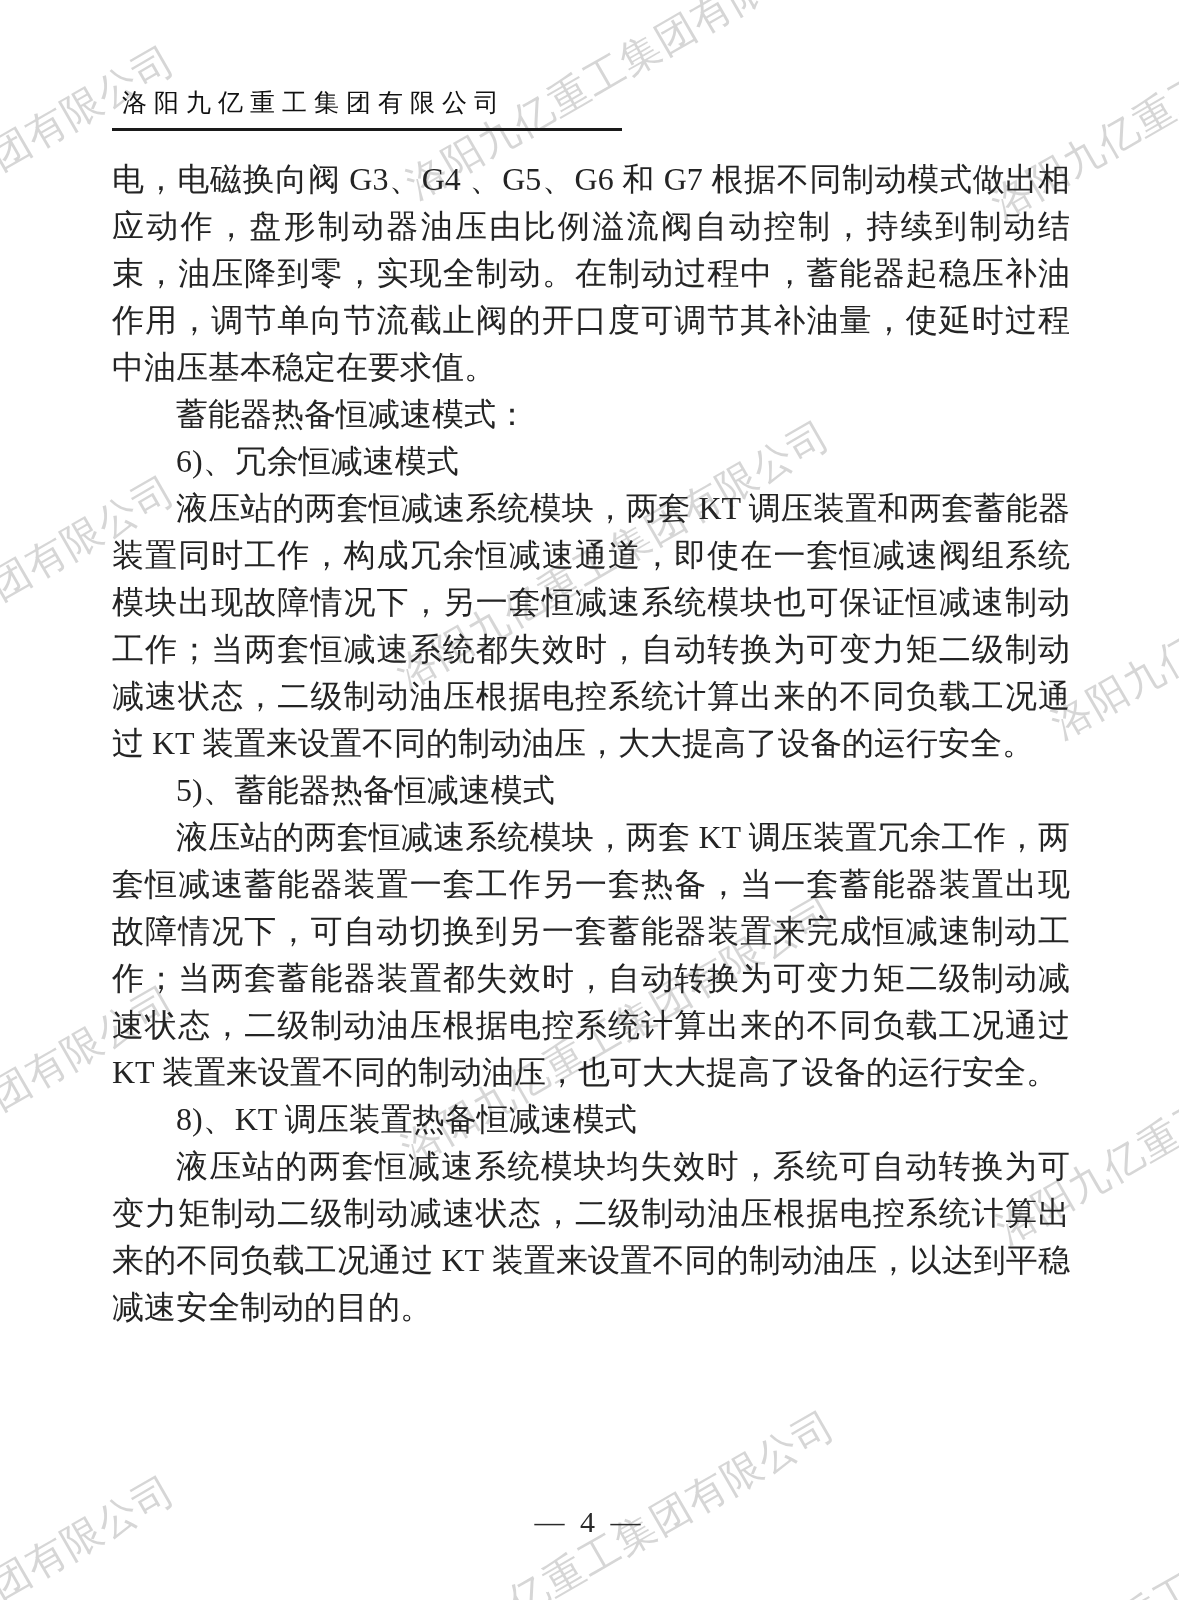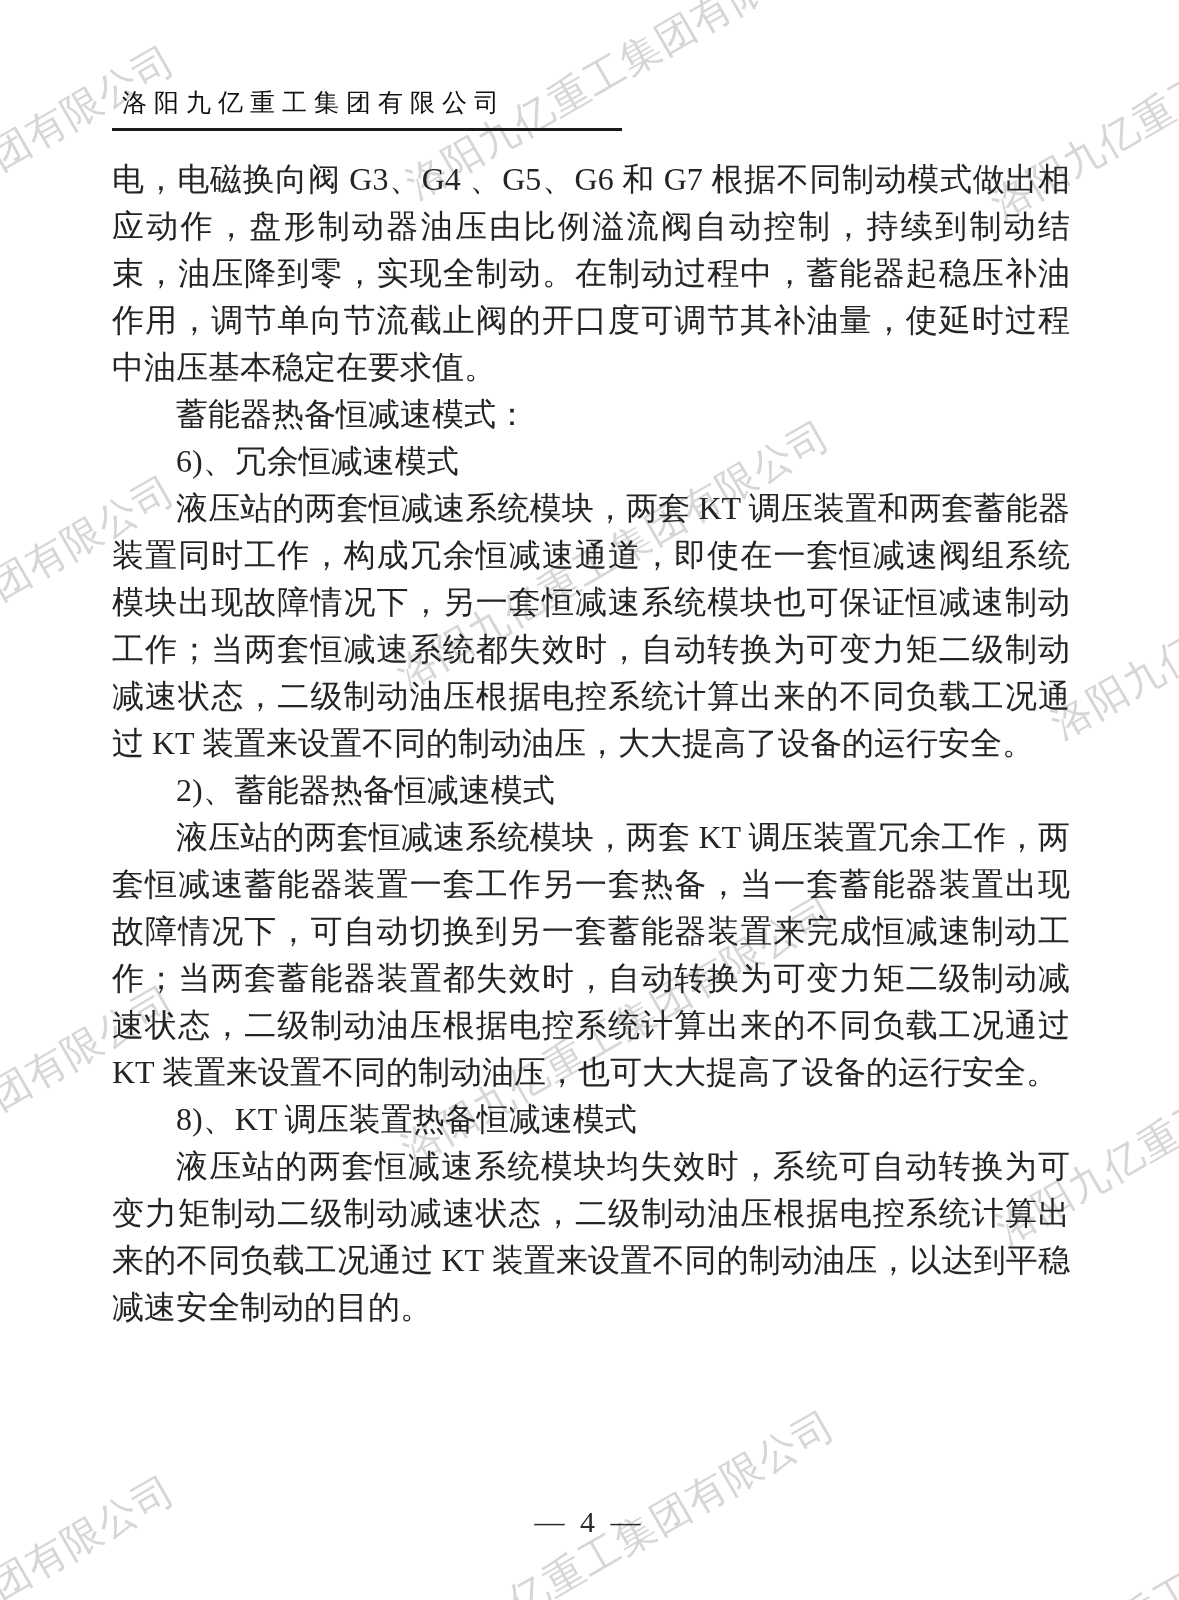--- a/index.html
+++ b/index.html
@@ -80,21 +80,21 @@
   <div class="wm" style="left:980px;top:1680px;">洛阳九亿重工集团有限公司</div>
 
   <div class="header-title">洛阳九亿重工集团有限公司</div>
   <div class="header-rule"></div>
 
   <div class="body-text">
     <p>电，电磁换向阀 G3、G4 、G5、G6 和 G7 根据不同制动模式做出相应动作，盘形制动器油压由比例溢流阀自动控制，持续到制动结束，油压降到零，实现全制动。在制动过程中，蓄能器起稳压补油作用，调节单向节流截止阀的开口度可调节其补油量，使延时过程中油压基本稳定在要求值。</p>
     <p class="indent">蓄能器热备恒减速模式：</p>
     <p class="indent">6)、冗余恒减速模式</p>
     <p class="indent">液压站的两套恒减速系统模块，两套 KT 调压装置和两套蓄能器装置同时工作，构成冗余恒减速通道，即使在一套恒减速阀组系统模块出现故障情况下，另一套恒减速系统模块也可保证恒减速制动工作；当两套恒减速系统都失效时，自动转换为可变力矩二级制动减速状态，二级制动油压根据电控系统计算出来的不同负载工况通过 KT 装置来设置不同的制动油压，大大提高了设备的运行安全。</p>
-    <p class="indent">2)、蓄能器热备恒减速模式</p>
+    <p class="indent">5)、蓄能器热备恒减速模式</p>
     <p class="indent">液压站的两套恒减速系统模块，两套 KT 调压装置冗余工作，两套恒减速蓄能器装置一套工作另一套热备，当一套蓄能器装置出现故障情况下，可自动切换到另一套蓄能器装置来完成恒减速制动工作；当两套蓄能器装置都失效时，自动转换为可变力矩二级制动减速状态，二级制动油压根据电控系统计算出来的不同负载工况通过 KT 装置来设置不同的制动油压，也可大大提高了设备的运行安全。</p>
     <p class="indent">8)、KT 调压装置热备恒减速模式</p>
     <p class="indent">液压站的两套恒减速系统模块均失效时，系统可自动转换为可变力矩制动二级制动减速状态，二级制动油压根据电控系统计算出来的不同负载工况通过 KT 装置来设置不同的制动油压，以达到平稳减速安全制动的目的。</p>
 
   </div>
 
   <div class="footer">— 4 —</div>
 
 </div>
 

